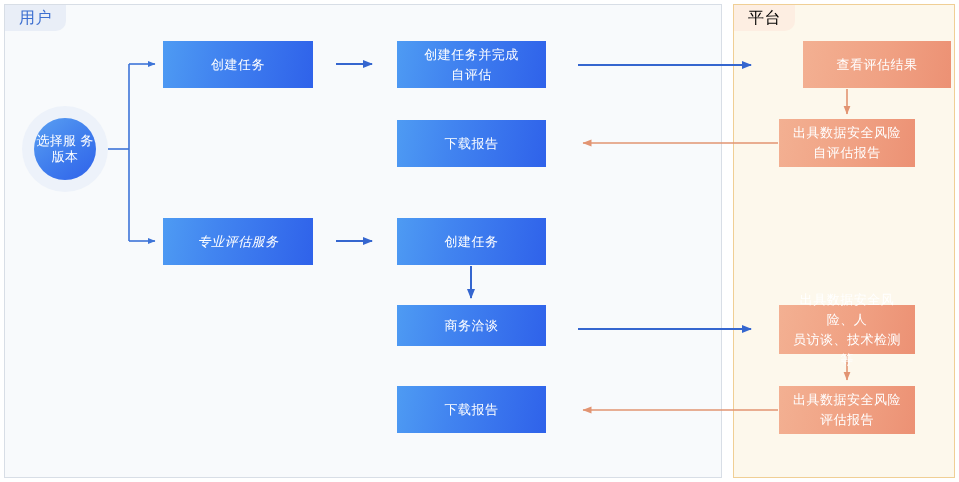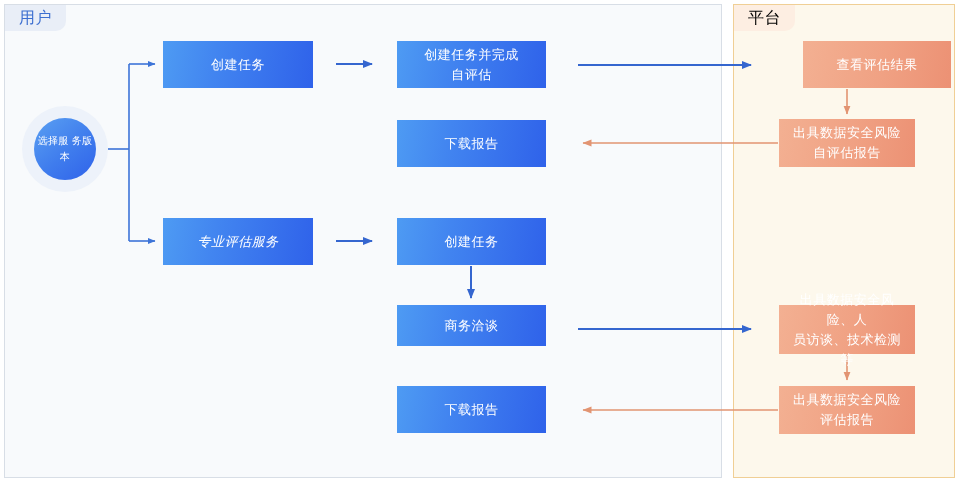--- a/index.html
+++ b/index.html
@@ -57,21 +57,21 @@
   
   .circle-outer{
     position:absolute;left:22px;top:106px;width:86px;height:86px;
     border-radius:50%;background:#edf2fa;
   }
   .circle-inner{
     position:absolute;left:34px;top:118px;width:62px;height:62px;
     border-radius:50%;
     background:linear-gradient(140deg,#5aa0f2 0%,#3f7ced 55%,#2f62ea 100%);
     display:flex;align-items:center;justify-content:center;
-    color:#fff;font-size:10px;line-height:16px;text-align:center;
+    color:#fff;font-size:13px;line-height:16px;text-align:center;
     letter-spacing:.3px;
   }
 
   
   .conn{position:absolute;}
   svg.conn{overflow:visible;}
   .ln-blue{stroke:#3d74d8;stroke-width:1.6;fill:none;}
   .ln-blue-thick{stroke:#3566cf;stroke-width:2;fill:none;}
   .ln-orange{stroke:#e29472;stroke-width:1.6;fill:none;}
 </style>

